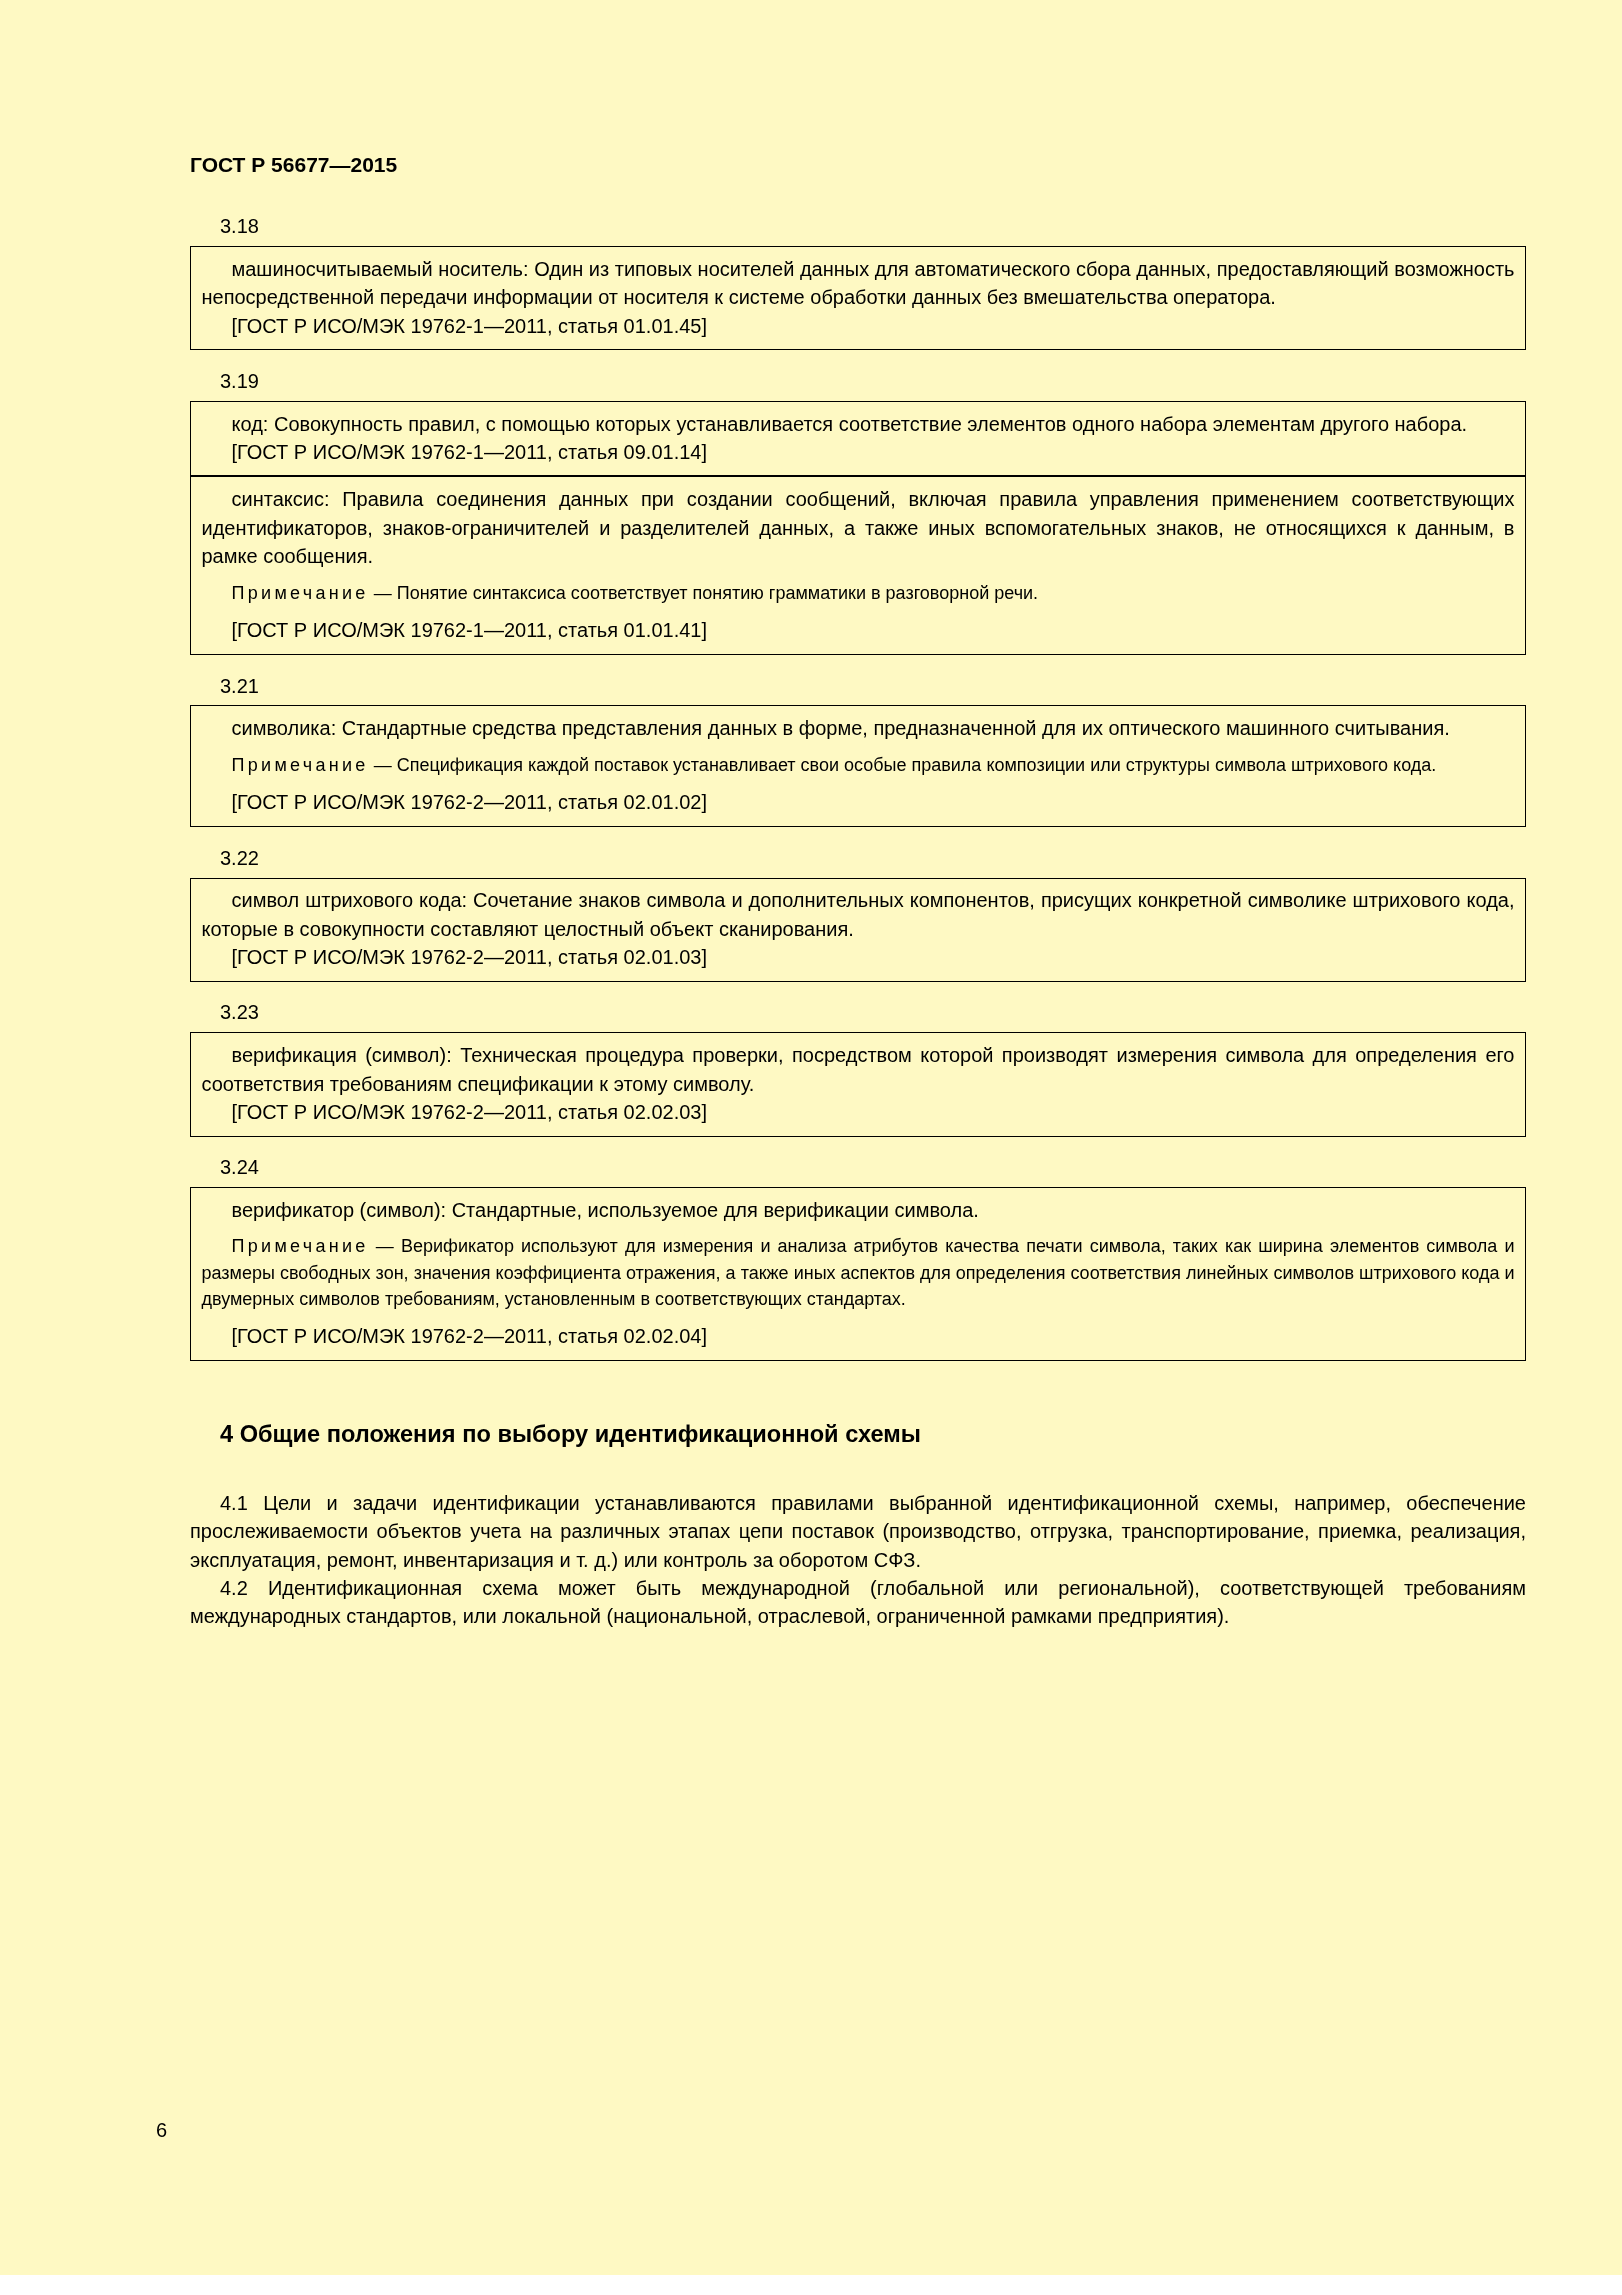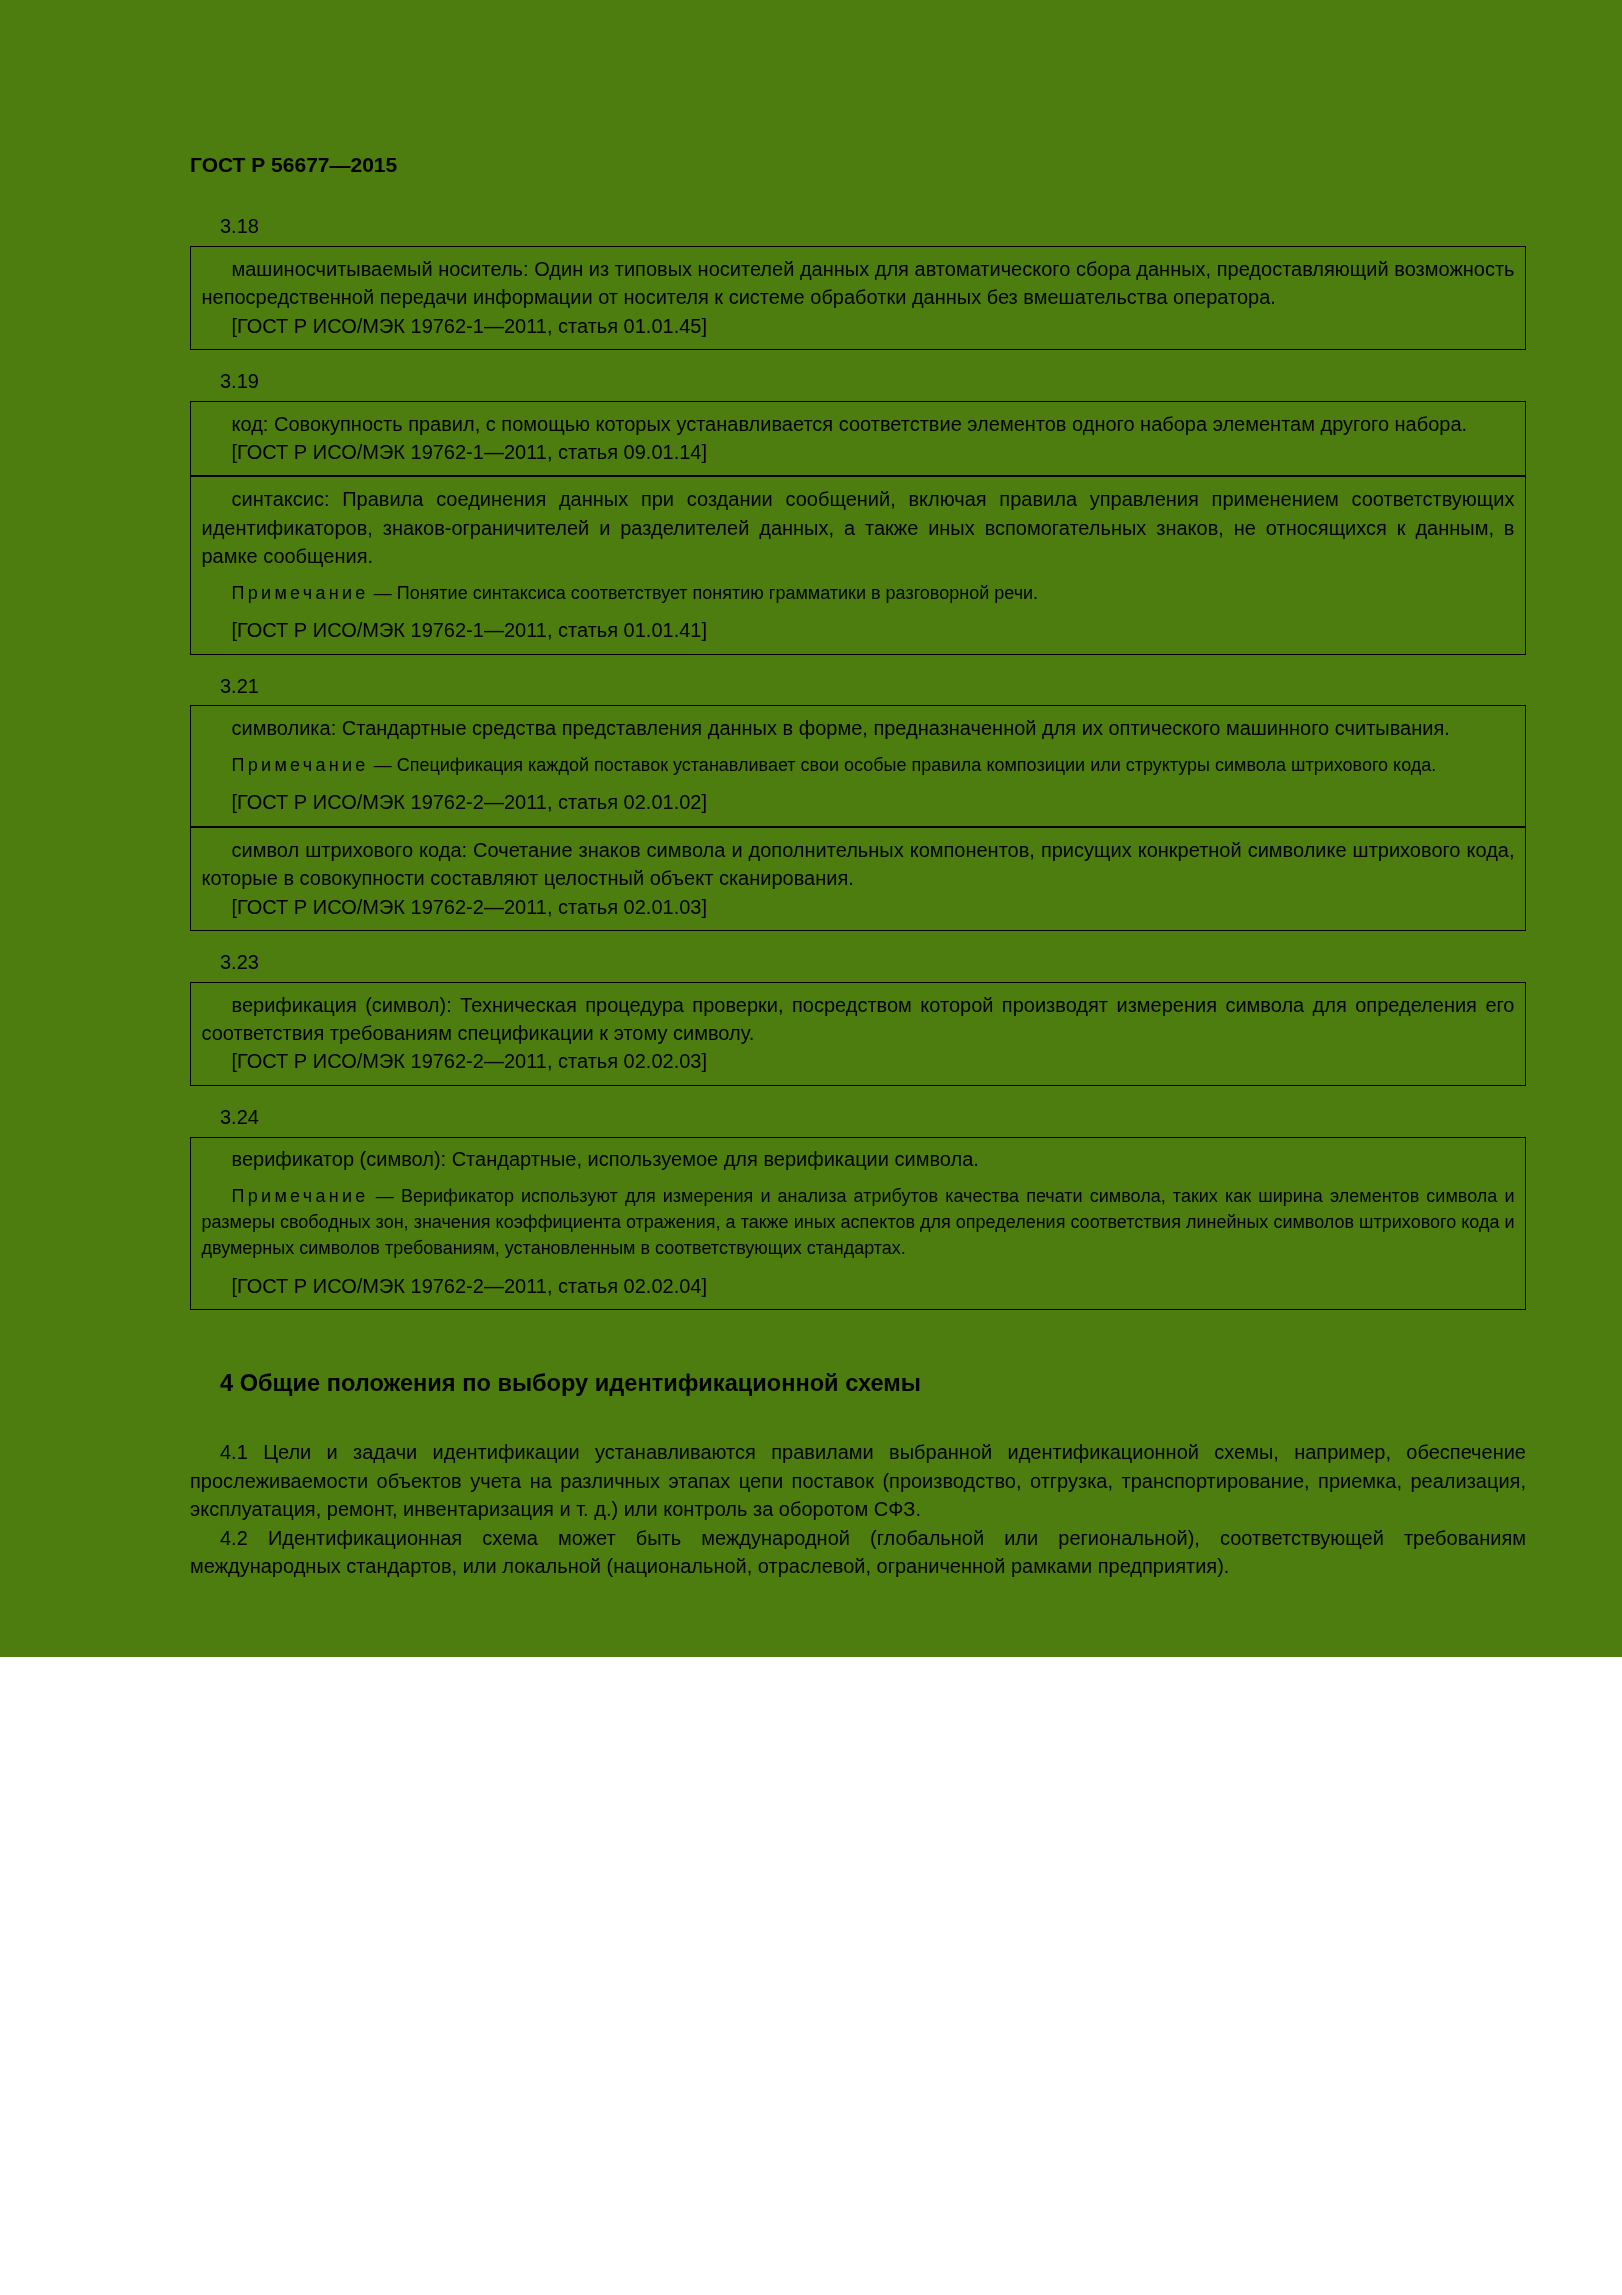--- a/index.html
+++ b/index.html
@@ -1,20 +1,20 @@
 <!DOCTYPE html>
 <html style="font-size:10.5px"><head>
 <meta charset="utf-8">
 <style>
   html, body { margin: 0; padding: 0; background: #ffffff; }
   .page {
     position: relative;
     width: 1623px;
-    height: 1657px;
-    background: #4d7c0f;
+    height: 2275px;
+    background: #fef9c3;
     color: #000000;
     font-family: "Liberation Sans", sans-serif;
     overflow: hidden;
   }
   .content {
     position: absolute;
     left: 190px;
     top: 153px;
     width: 1336px;
   }
@@ -98,20 +98,21 @@
       <p class="source-para spaced">[ГОСТ Р ИСО/МЭК 19762-1—2011, статья 01.01.41]</p>
     </div>
 
     <div class="term-number">3.21</div>
     <div class="term-box">
       <p class="term-para"><span class="term-name">символика:</span> <span>Стандартные средства представления данных в форме, предназначенной для их оптического машинного считывания.</span></p>
       <p class="note-para"><span class="note-label">Примечание</span> <span>— Спецификация каждой поставок устанавливает свои особые правила композиции или структуры символа штрихового кода.</span></p>
       <p class="source-para spaced">[ГОСТ Р ИСО/МЭК 19762-2—2011, статья 02.01.02]</p>
     </div>
 
+    <div class="term-number">3.22</div>
     <div class="term-box">
       <p class="term-para"><span class="term-name">символ штрихового кода:</span> <span>Сочетание знаков символа и дополнительных компонентов, присущих конкретной символике штрихового кода, которые в совокупности составляют целостный объект сканирования.</span></p>
       <p class="source-para">[ГОСТ Р ИСО/МЭК 19762-2—2011, статья 02.01.03]</p>
     </div>
 
     <div class="term-number">3.23</div>
     <div class="term-box">
       <p class="term-para"><span class="term-name">верификация (символ):</span> <span>Техническая процедура проверки, посредством которой производят измерения символа для определения его соответствия требованиям спецификации к этому символу.</span></p>
       <p class="source-para">[ГОСТ Р ИСО/МЭК 19762-2—2011, статья 02.02.03]</p>
     </div>

